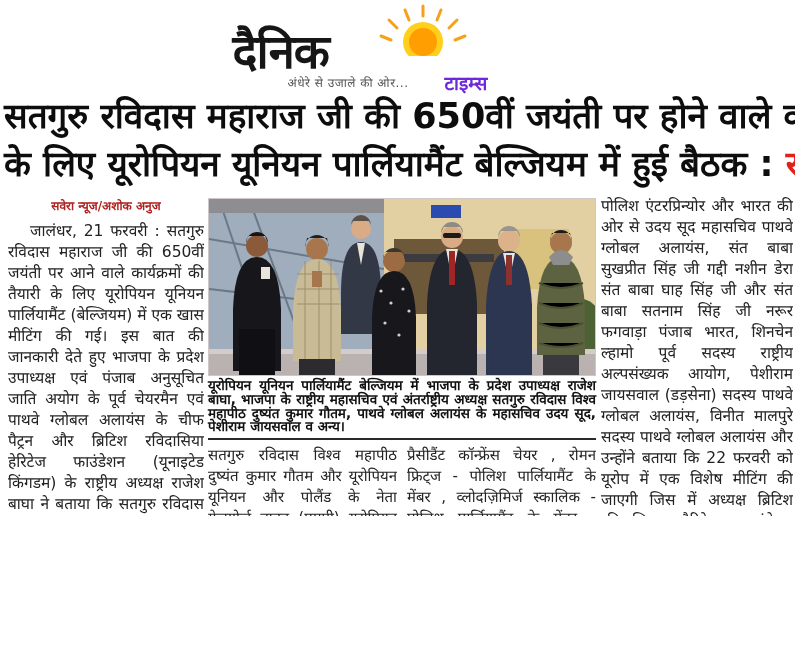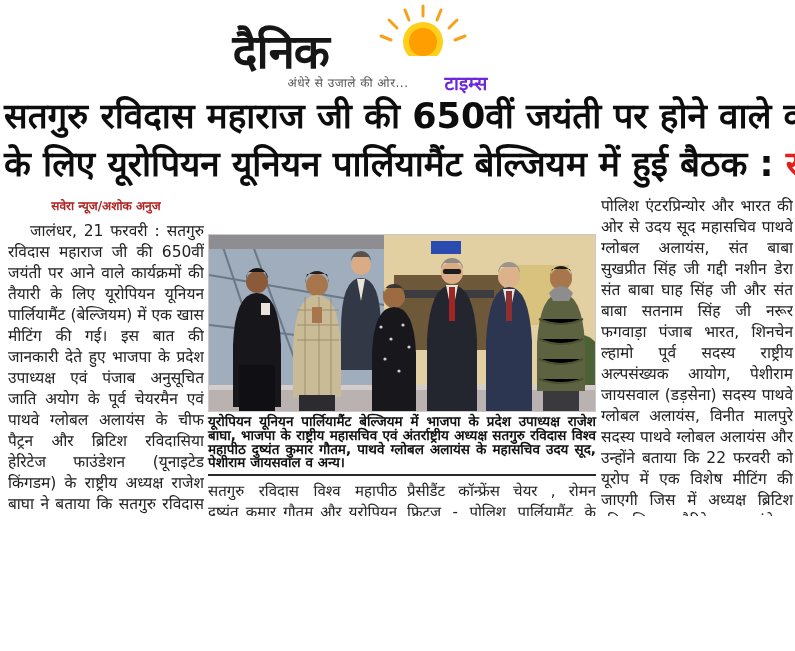--- a/index.html
+++ b/index.html
@@ -19,21 +19,21 @@
   .headline { position:absolute; left:4px; top:92px; width:789px; height:100px; font-weight:bold; color:#0d0d0d; font-size:35px; line-height:48px; white-space:nowrap; }
   .headline .accent { color:#e2211c; }
 
   
   .col { position:absolute; top:196px; height:414px; overflow:hidden; text-align:justify; font-size:15.5px; line-height:21px; color:#222; }
   .col-1 { left:8px;  width:196px; }
   .col-4 { left:601px; width:192px; }
   .byline { text-align:center; font-weight:bold; color:#b02323; font-size:12px; margin-bottom:4px; }
   .indent { text-indent:22px; }
 
-  .center-block { position:absolute; left:208px; top:198px; width:388px; height:412px;margin-top:36px; }
+  .center-block { position:absolute; left:208px; top:198px; width:388px; height:412px; }
   .photo-frame { width:388px; height:178px; border:1px solid #cfc7c7; background:#ddd; }
   .photo-frame svg { display:block; }
   .caption { margin-top:3px; font-weight:bold; font-size:13.5px; line-height:13.5px; text-align:justify; color:#111; line-height:13.8px; }
   .caption { line-height:13.8px; }
   .cap-rule { border:none; border-top:2px solid #2a2a2a; margin:4px 0 5px 0; }
   .subcols { display:flex; gap:10px; height:170px; overflow:hidden; }
   .subcol { flex:1; text-align:justify; font-size:15px; line-height:20.8px; color:#222; overflow:hidden; }
 
   
   .footer-rule { position:absolute; left:0; top:612px; width:795px; border-top:1px solid #8a8a8a; }

